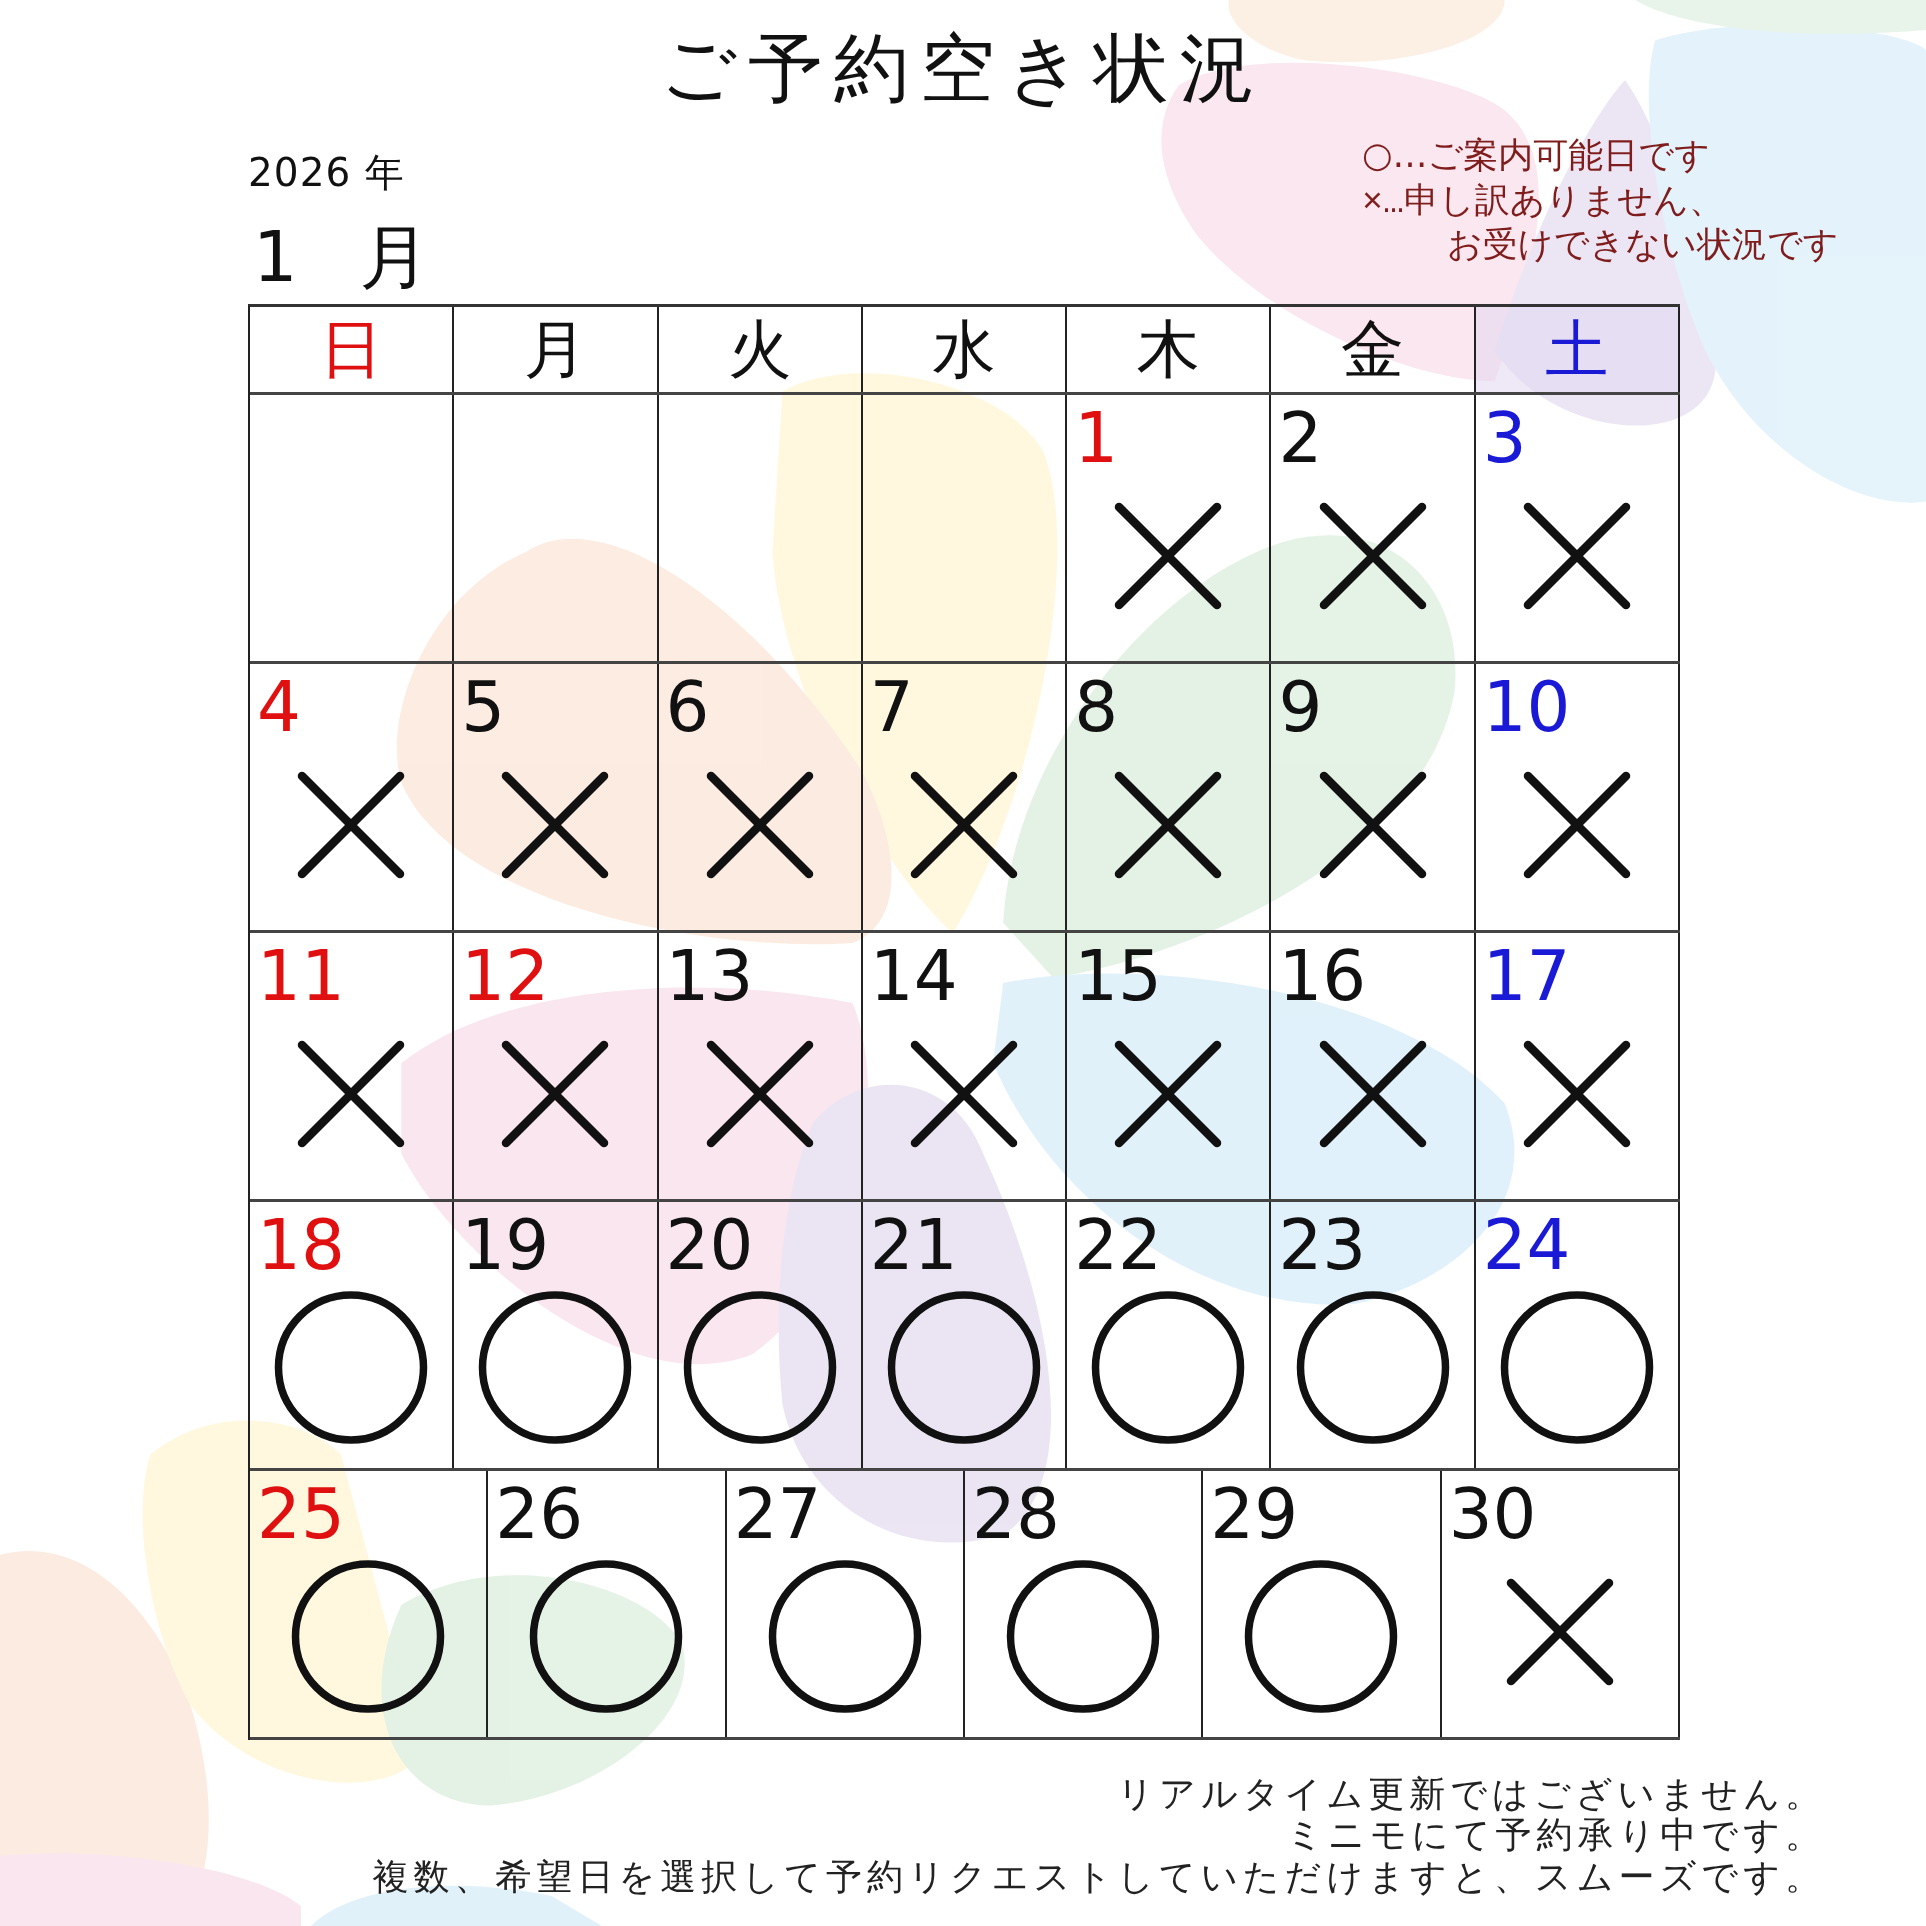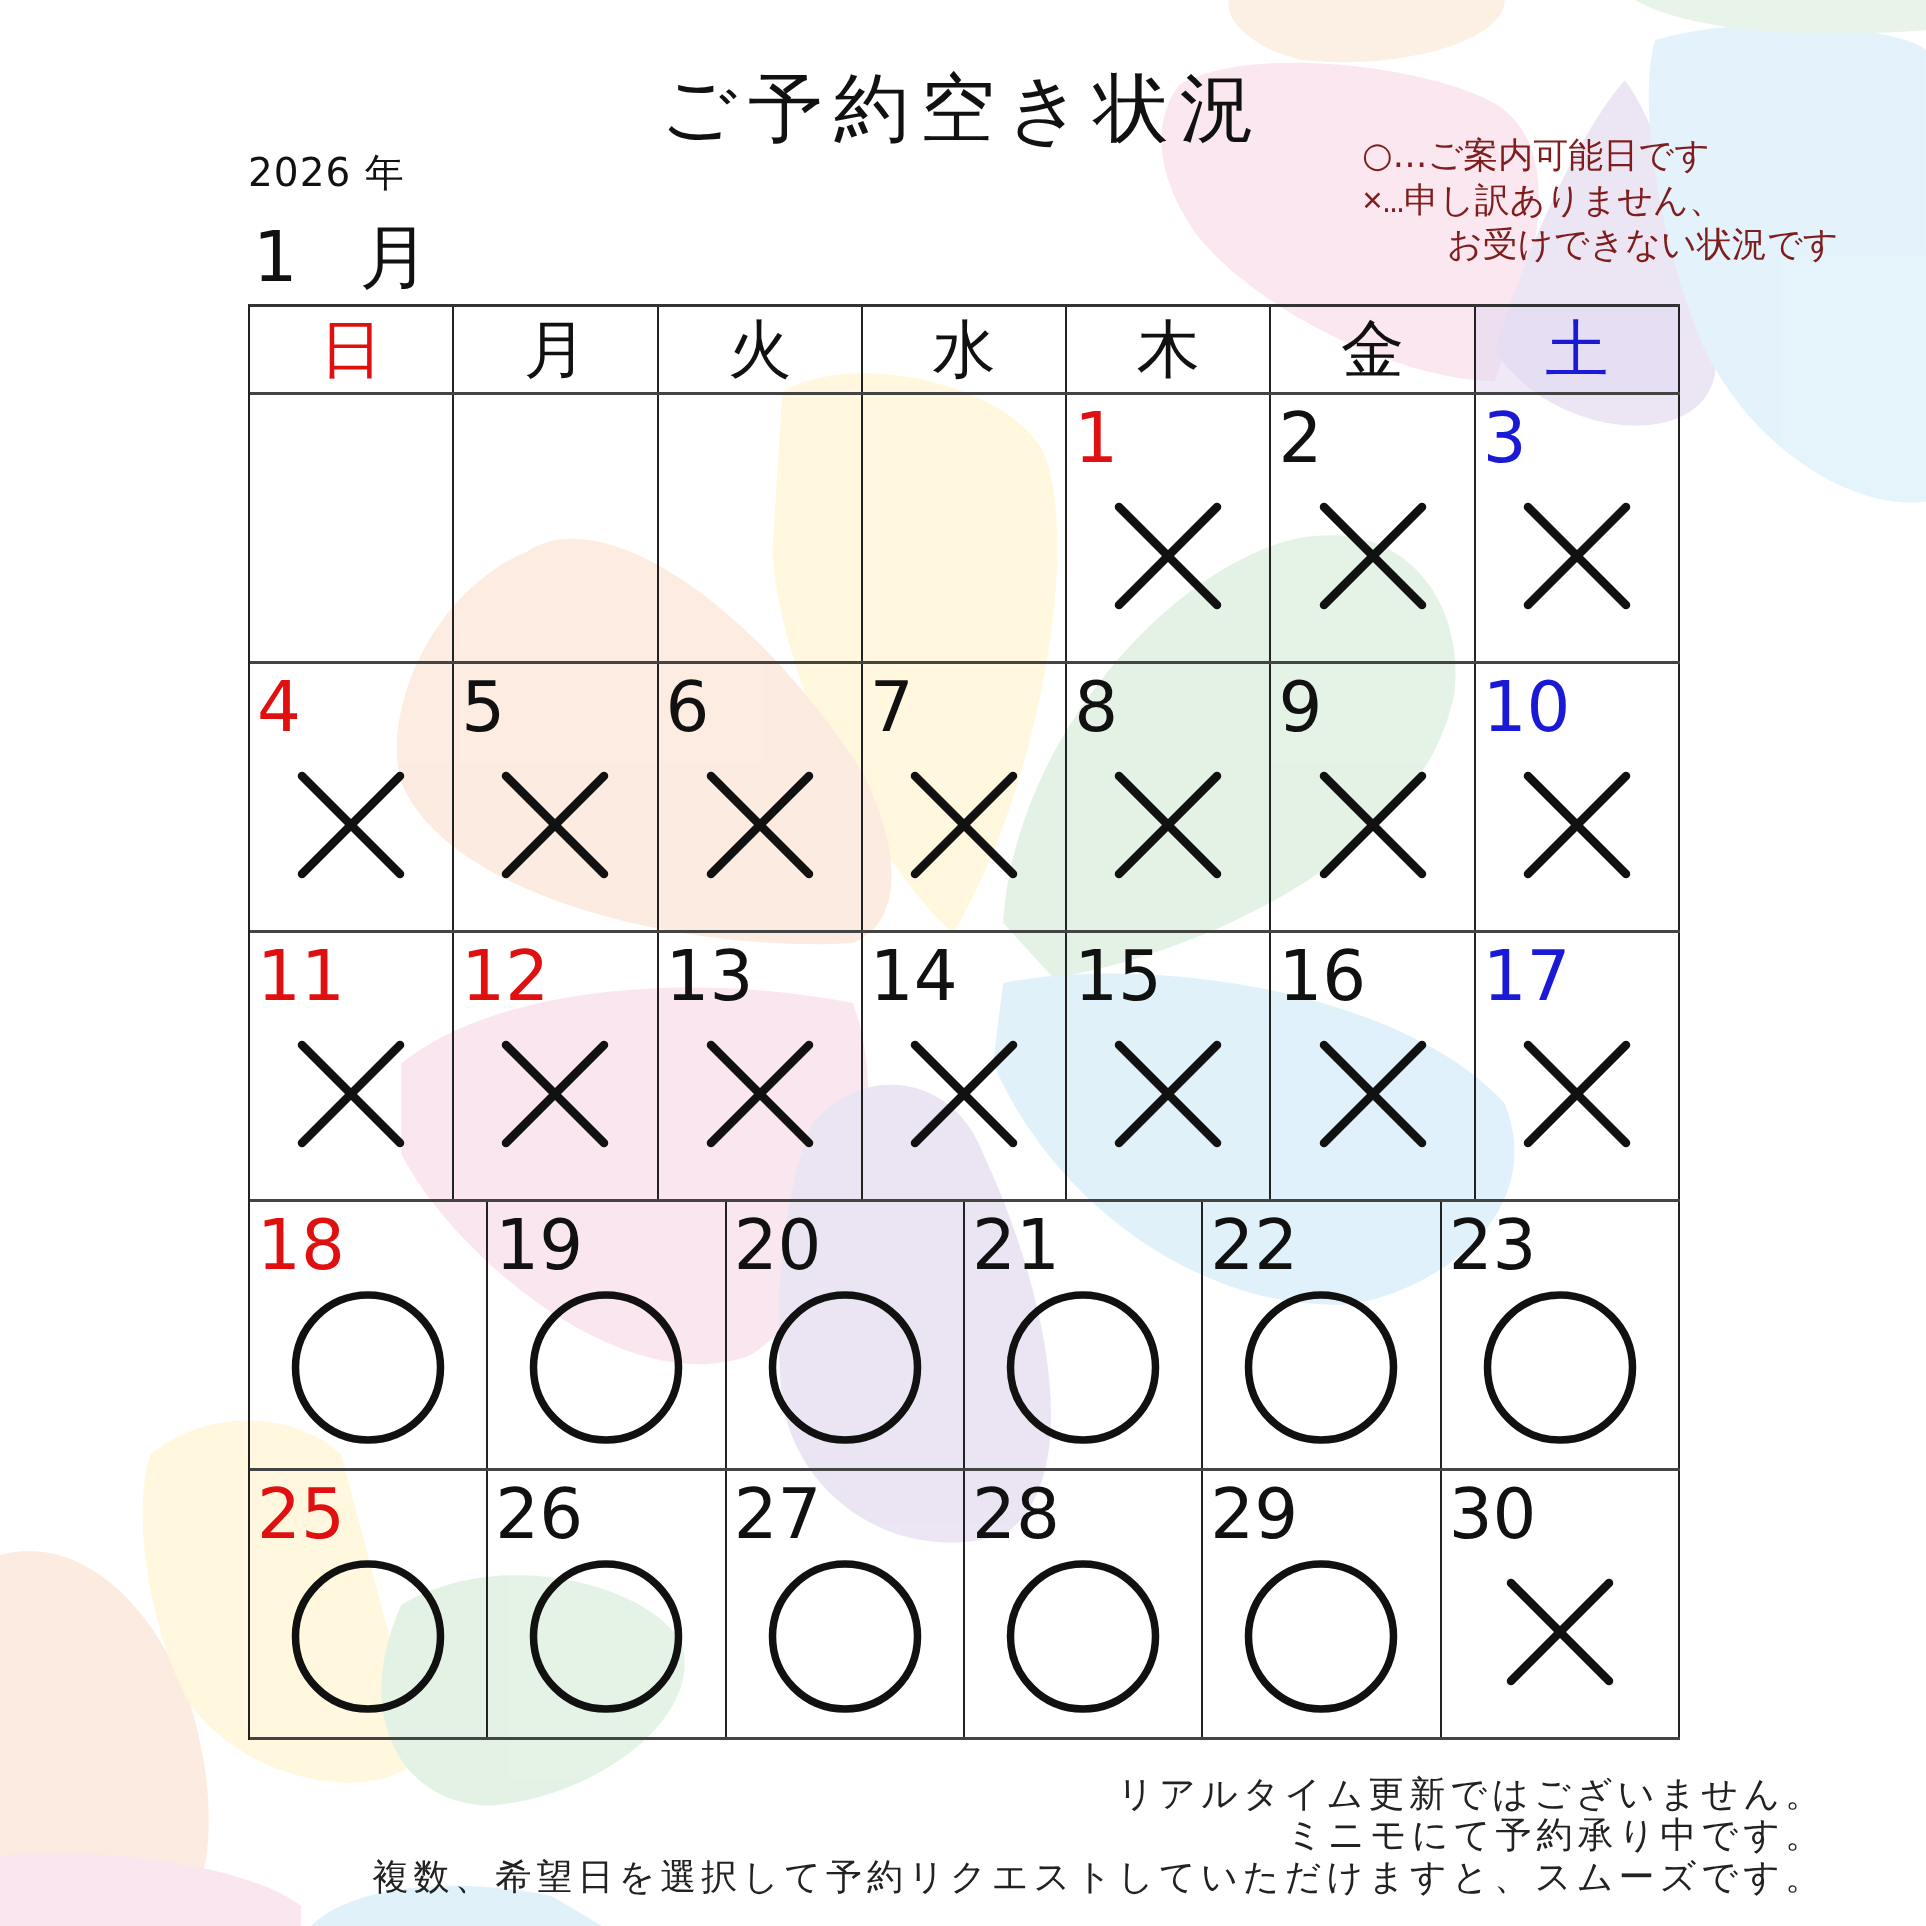--- a/index.html
+++ b/index.html
@@ -5,21 +5,21 @@
   html, body { margin:0; padding:0; }
   body {
     width:1926px; height:1926px; position:relative; overflow:hidden;
     background:#ffffff;
     font-family: "DejaVu Sans", "Liberation Sans", sans-serif;
     color:#111;
   }
   .bg { position:absolute; inset:0; z-index:0; }
   .title {
     position:absolute; left:0; right:0; top:19px; text-align:center;
-    font-size:75px; letter-spacing:11px; font-weight:400; color:#111; z-index:2;margin-top:40px;
+    font-size:75px; letter-spacing:11px; font-weight:400; color:#111; z-index:2;
   }
   .year { position:absolute; left:248px; top:146px; font-size:39px; z-index:2; letter-spacing:1px; }
   .month { position:absolute; left:253px; top:211px; font-size:70px; z-index:2; letter-spacing:20px; }
   .legend { position:absolute; left:1362px; top:135px; z-index:2; font-size:35px; color:#7f1d1d; line-height:1.15; }
   .legend .row { white-space:nowrap; }
   .legend .row2 { margin-top:8px;font-family:Liberation Mono, monospace; }
   .legend .indent { padding-left:85px; }
 
   .grid {
     position:absolute; left:248px; top:304px; width:1430px; z-index:2;
@@ -253,20 +253,26 @@
           <div class="mark o"><svg viewBox="0 0 310 310" width="155" height="155">
               <ellipse cx="155" cy="155" rx="145" ry="145" fill="none" stroke="#111" stroke-width="15"></ellipse>
             </svg></div>
         </div>
         <div class="cell">
           <div class="num">23</div>
           <div class="mark o"><svg viewBox="0 0 310 310" width="155" height="155">
               <ellipse cx="155" cy="155" rx="145" ry="145" fill="none" stroke="#111" stroke-width="15"></ellipse>
             </svg></div>
         </div>
+        <div class="cell">
+          <div class="num sat">24</div>
+          <div class="mark o"><svg viewBox="0 0 310 310" width="155" height="155">
+              <ellipse cx="155" cy="155" rx="145" ry="145" fill="none" stroke="#111" stroke-width="15"></ellipse>
+            </svg></div>
+        </div>
       </div>
       <div class="wrow">
         <div class="cell">
           <div class="num sun">25</div>
           <div class="mark o"><svg viewBox="0 0 310 310" width="155" height="155">
               <ellipse cx="155" cy="155" rx="145" ry="145" fill="none" stroke="#111" stroke-width="15"></ellipse>
             </svg></div>
         </div>
         <div class="cell">
           <div class="num">26</div>

